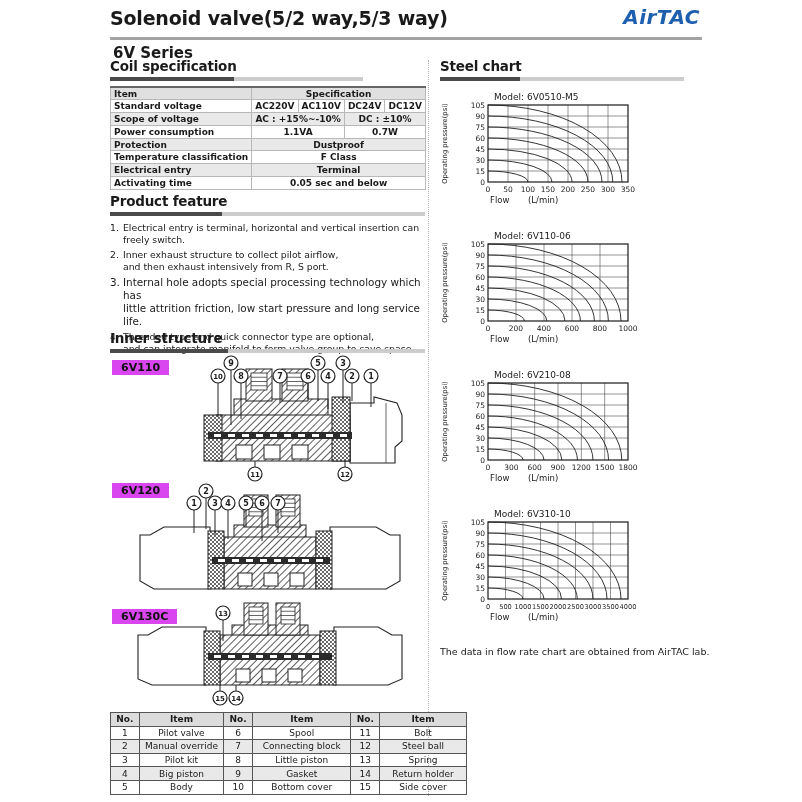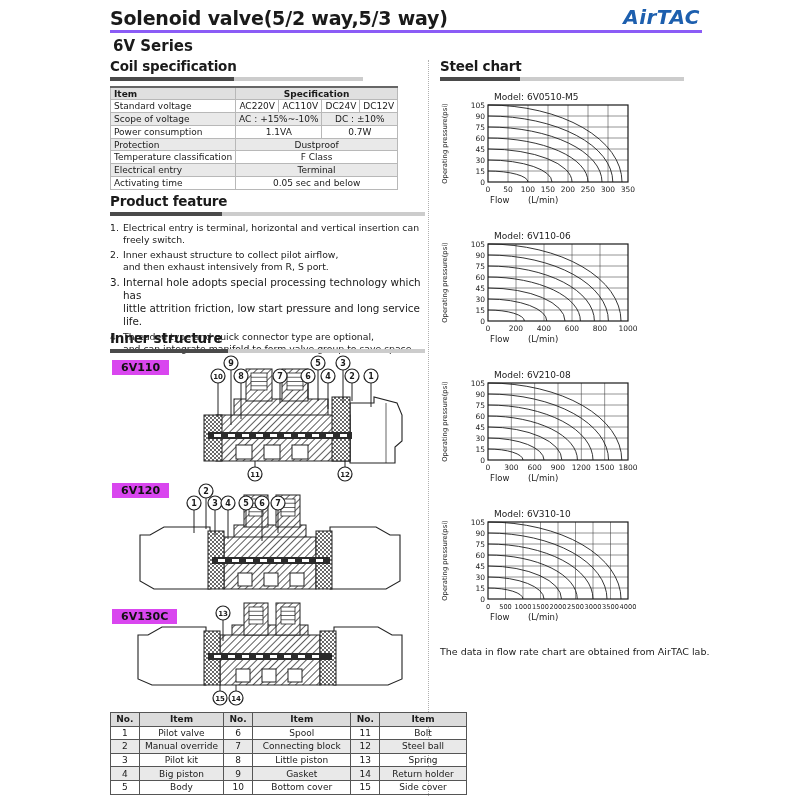--- a/index.html
+++ b/index.html
@@ -9,21 +9,21 @@
     font-family:"DejaVu Sans","Liberation Sans",sans-serif;
     color:#1a1a1a;
     position:relative;
     overflow:hidden;
   }
   .page { position:absolute; inset:0; background:#fff; }
 
   
   .hdr { position:absolute; left:110px; top:5px; width:592px; }
   .title-row { display:flex; justify-content:space-between; align-items:flex-end;
-               border-bottom:3px solid #8b5cf6; padding-bottom:1px; }
+               border-bottom:3px solid #a3a3a3; padding-bottom:8px; }
   .title { font-size:19px; font-weight:bold; letter-spacing:-0.2px; }
   .logo { font-size:20px; font-weight:bold; font-style:italic; color:#1d5fae; letter-spacing:0.5px; padding-right:2px; }
   .subtitle { font-size:15px; font-weight:bold; margin-top:4px; padding-left:3px; }
 
   
   .left-col  { position:absolute; left:110px; top:58px;  width:315px; }
   .right-col { position:absolute; left:440px; top:58px;  width:310px; }
   .col-divider { position:absolute; left:428px; top:60px; height:736px;
                  border-left:1px dotted #b0b0b0; }
 
@@ -36,21 +36,21 @@
   .sec-coil    { position:absolute; top:0;    left:0; width:253px; }
   .sec-feature { position:absolute; top:135px; left:0; width:315px; }
   .sec-inner   { position:absolute; top:272px; left:0; width:315px; }
   .sec-flow .rule { width:244px; }
 
   
   table { border-collapse:collapse; }
   .spec-table { width:100%; margin-top:5px; border-top:2px solid #666; }
   .spec-table th, .spec-table td {
     border:1px solid #b8b8b8; font-size:9px; padding:0 3px; height:12.8px;
-    font-weight:normal; white-space:nowrap;
+    font-weight:bold; white-space:nowrap;
   }
   .spec-table thead th { background:#e0e0e0; font-weight:bold; }
   .spec-table .lft { text-align:left; }
   .spec-table .ctr { text-align:center; }
   .spec-table tbody tr:nth-child(even) { background:#e9e9e9; }
 
   
   .features { margin-top:6px; font-size:9.3px; line-height:1.3; }
   .feat { display:flex; margin-bottom:3px; }
   .feat .num { flex:none; width:13px; }

